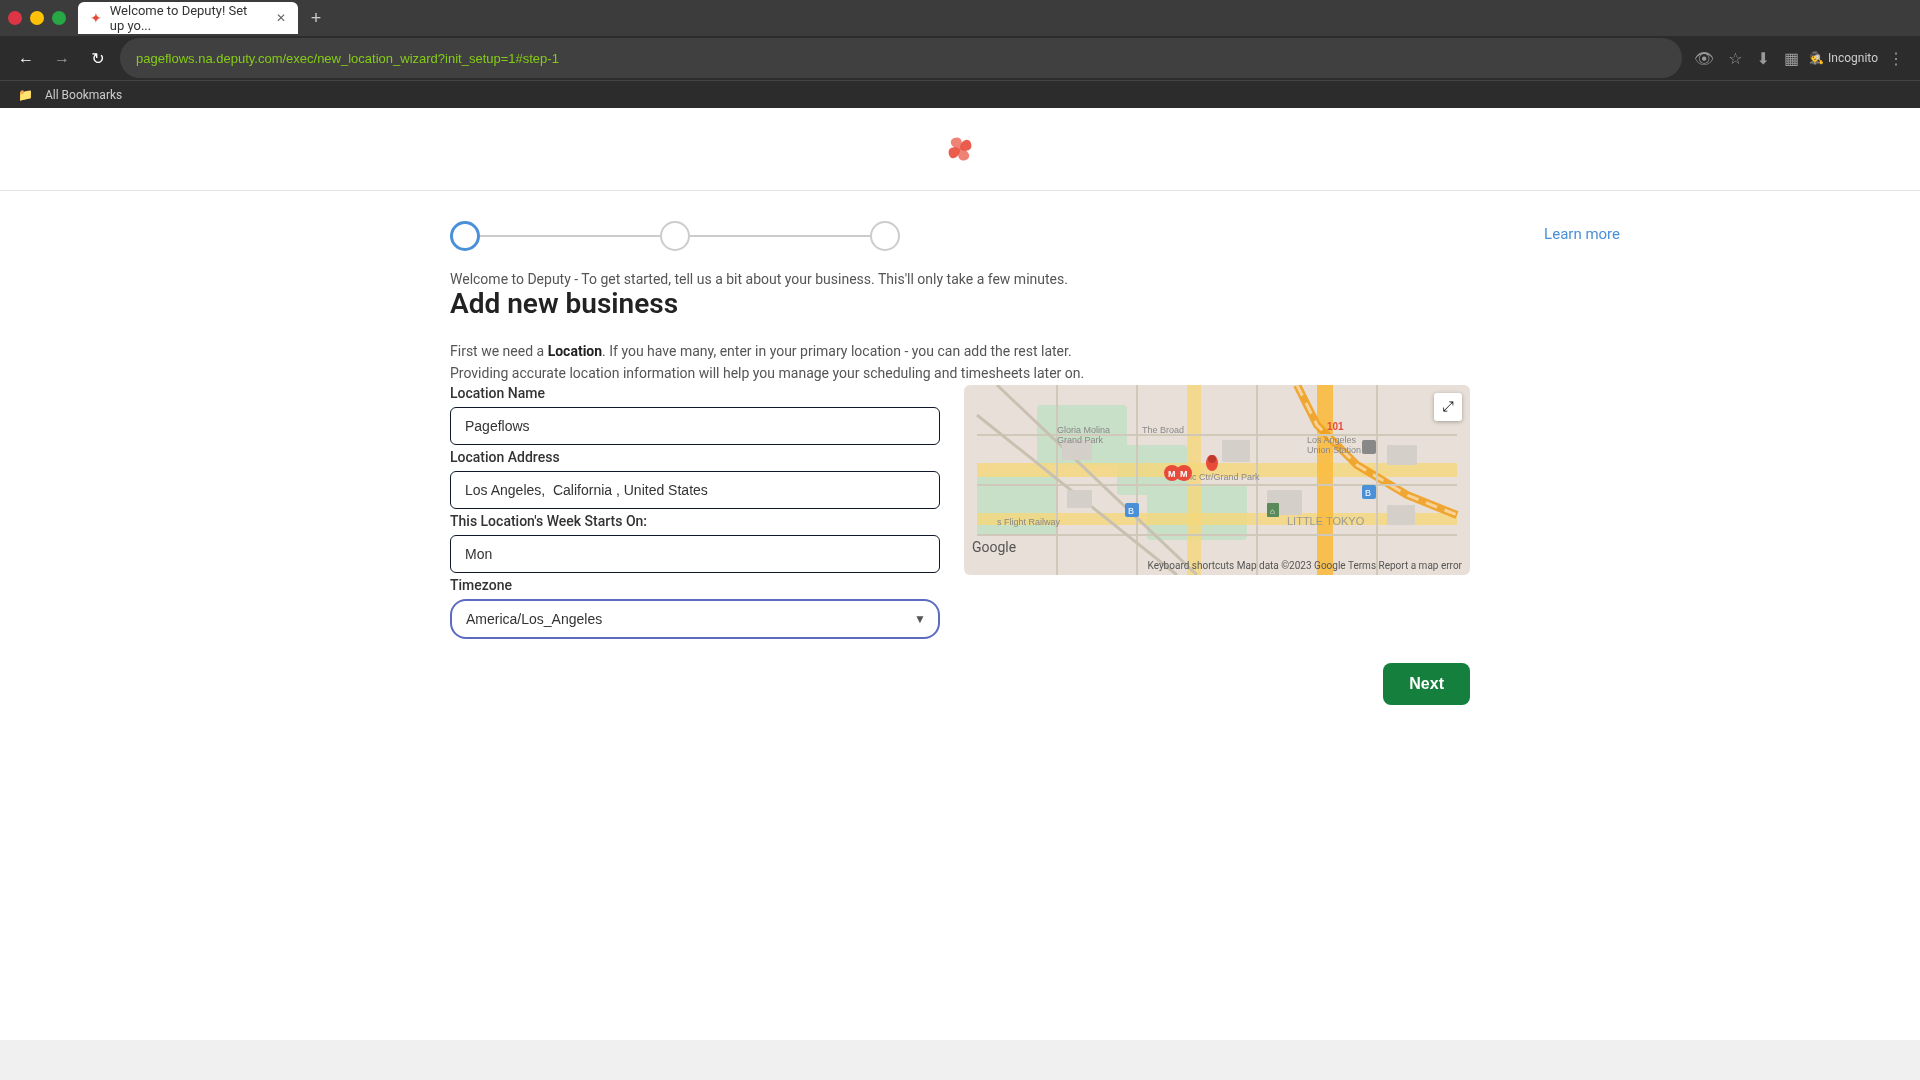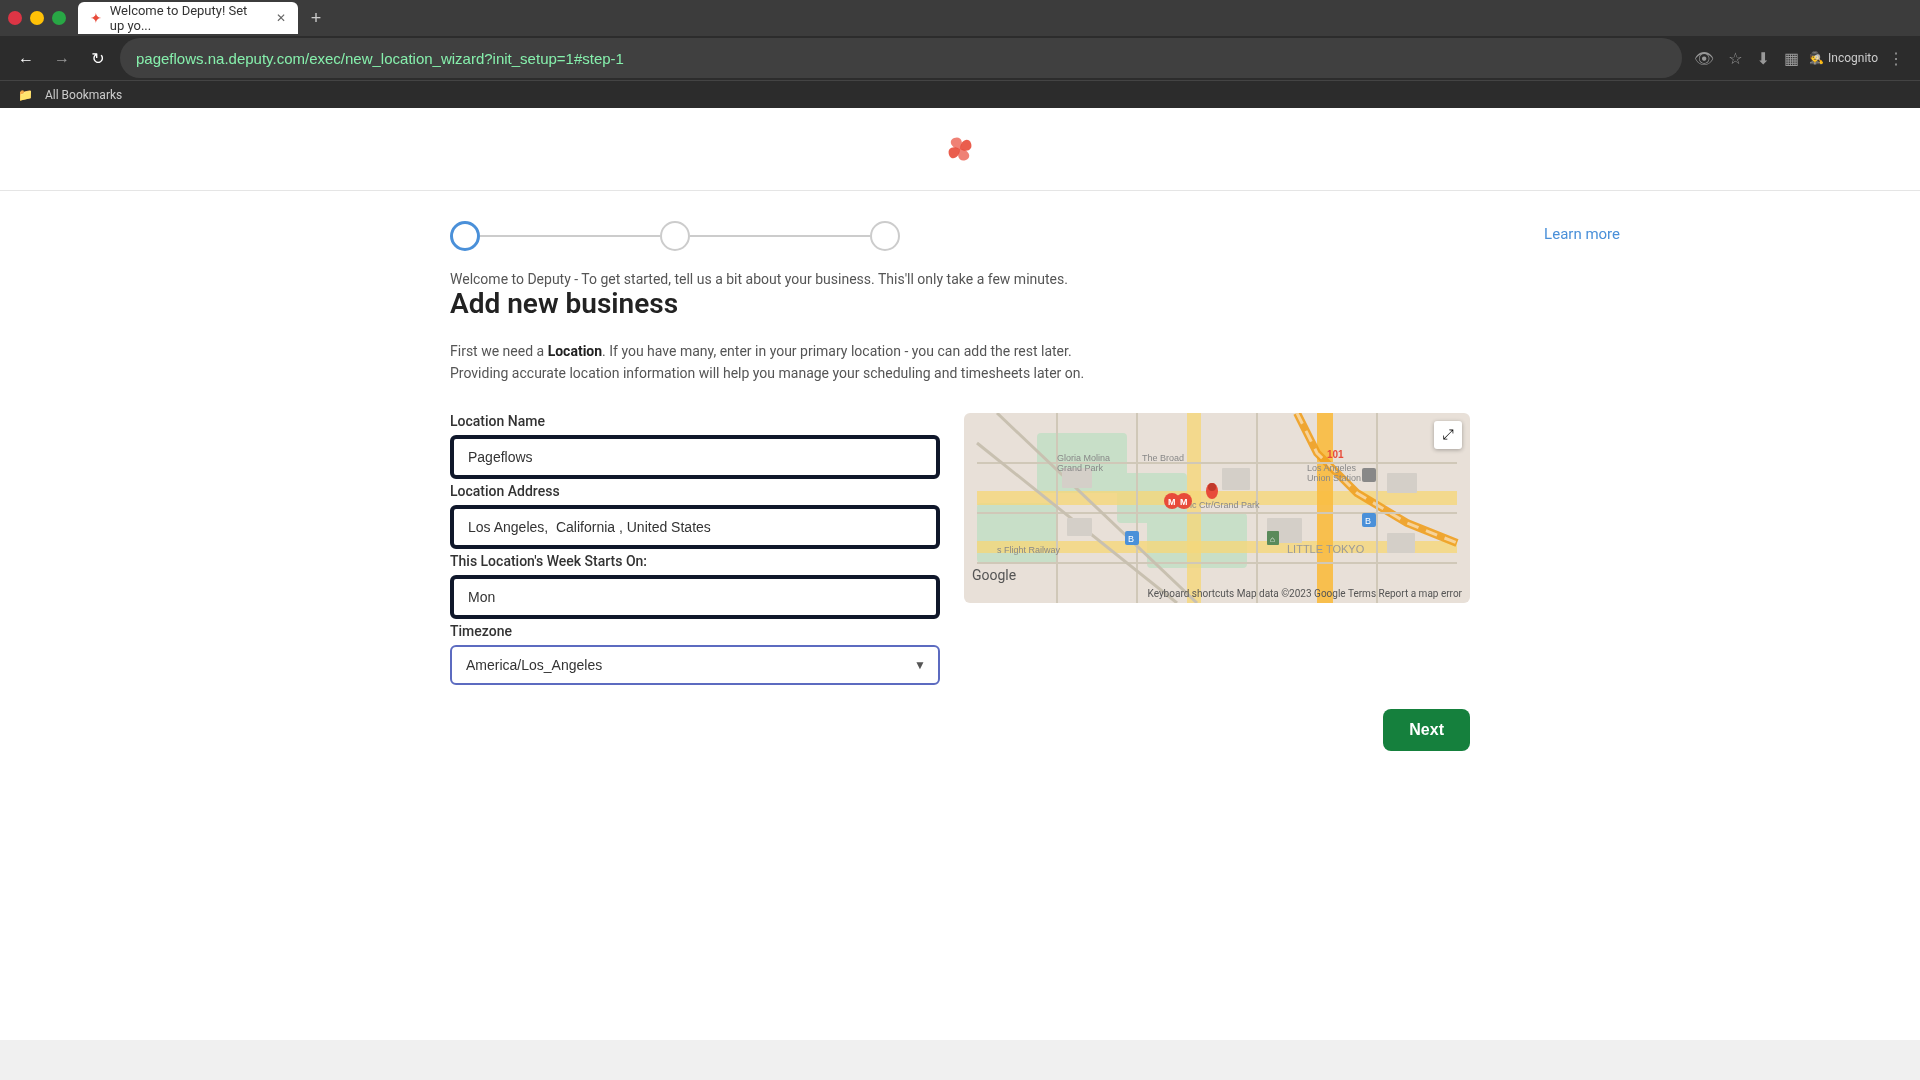--- a/index.html
+++ b/index.html
@@ -96,22 +96,22 @@
       justify-content: center;
       border-radius: 50%;
     }
     .nav-btn.active { color: #fff; }
     .address-bar {
       flex: 1;
       background: #404040;
       border: none;
       border-radius: 20px;
       padding: 6px 16px;
-      color: #86efac;
-      font-size: 15px;
+      color: #84cc16;
+      font-size: 13px;
       outline: none;
       height: 40px;
     }
     .toolbar-icons {
       display: flex;
       gap: 6px;
       align-items: center;
     }
     .toolbar-icon {
       color: #999;
@@ -220,21 +220,20 @@
     .wizard-title {
       font-size: 28px;
       font-weight: 600;
       color: #222;
       margin-bottom: 20px;
     }
     .wizard-description {
       font-size: 14px;
       color: #555;
       line-height: 1.6;
-      margin-bottom: 28px;
       max-width: 680px;
     }
     .wizard-description strong {
       color: #222;
       font-weight: 700;
     }
 
     
     .two-col {
       display: flex;
@@ -255,35 +254,35 @@
     .form-label {
       display: block;
       font-size: 14px;
       font-weight: 500;
       color: #333;
       margin-bottom: 6px;
     }
     .form-input {
       width: 100%;
       padding: 10px 14px;
-      border: 4px solid #0f172a;
+      border: 1px solid #0f172a;
       border-radius: 6px;
       font-size: 14px;
       color: #333;
       background: #fff;
       outline: none;
     }
     .form-select-wrapper {
       position: relative;
     }
     .form-select {
       width: 100%;
       padding: 10px 14px;
       border: 2px solid #5c6bc0;
-      border-radius: 6px;
+      border-radius: 16px;
       font-size: 14px;
       color: #333;
       background: #fff;
       outline: none;
       appearance: none;
       cursor: pointer;
     }
     .select-arrow {
       position: absolute;
       right: 14px;

